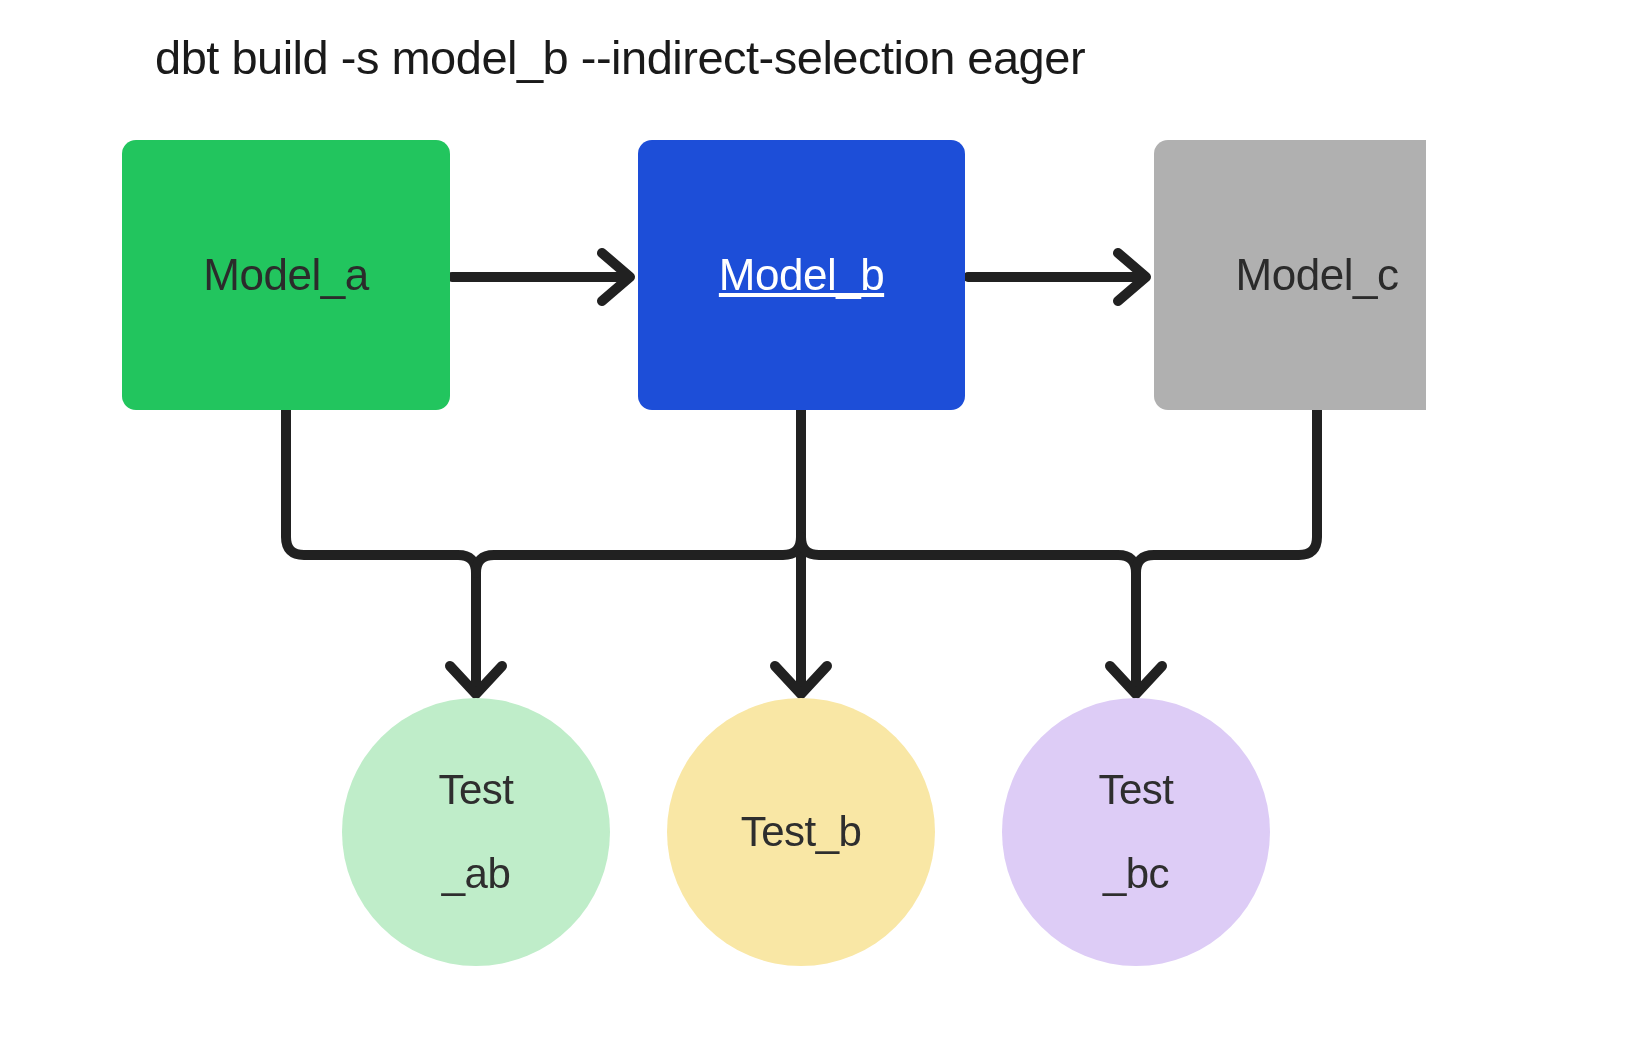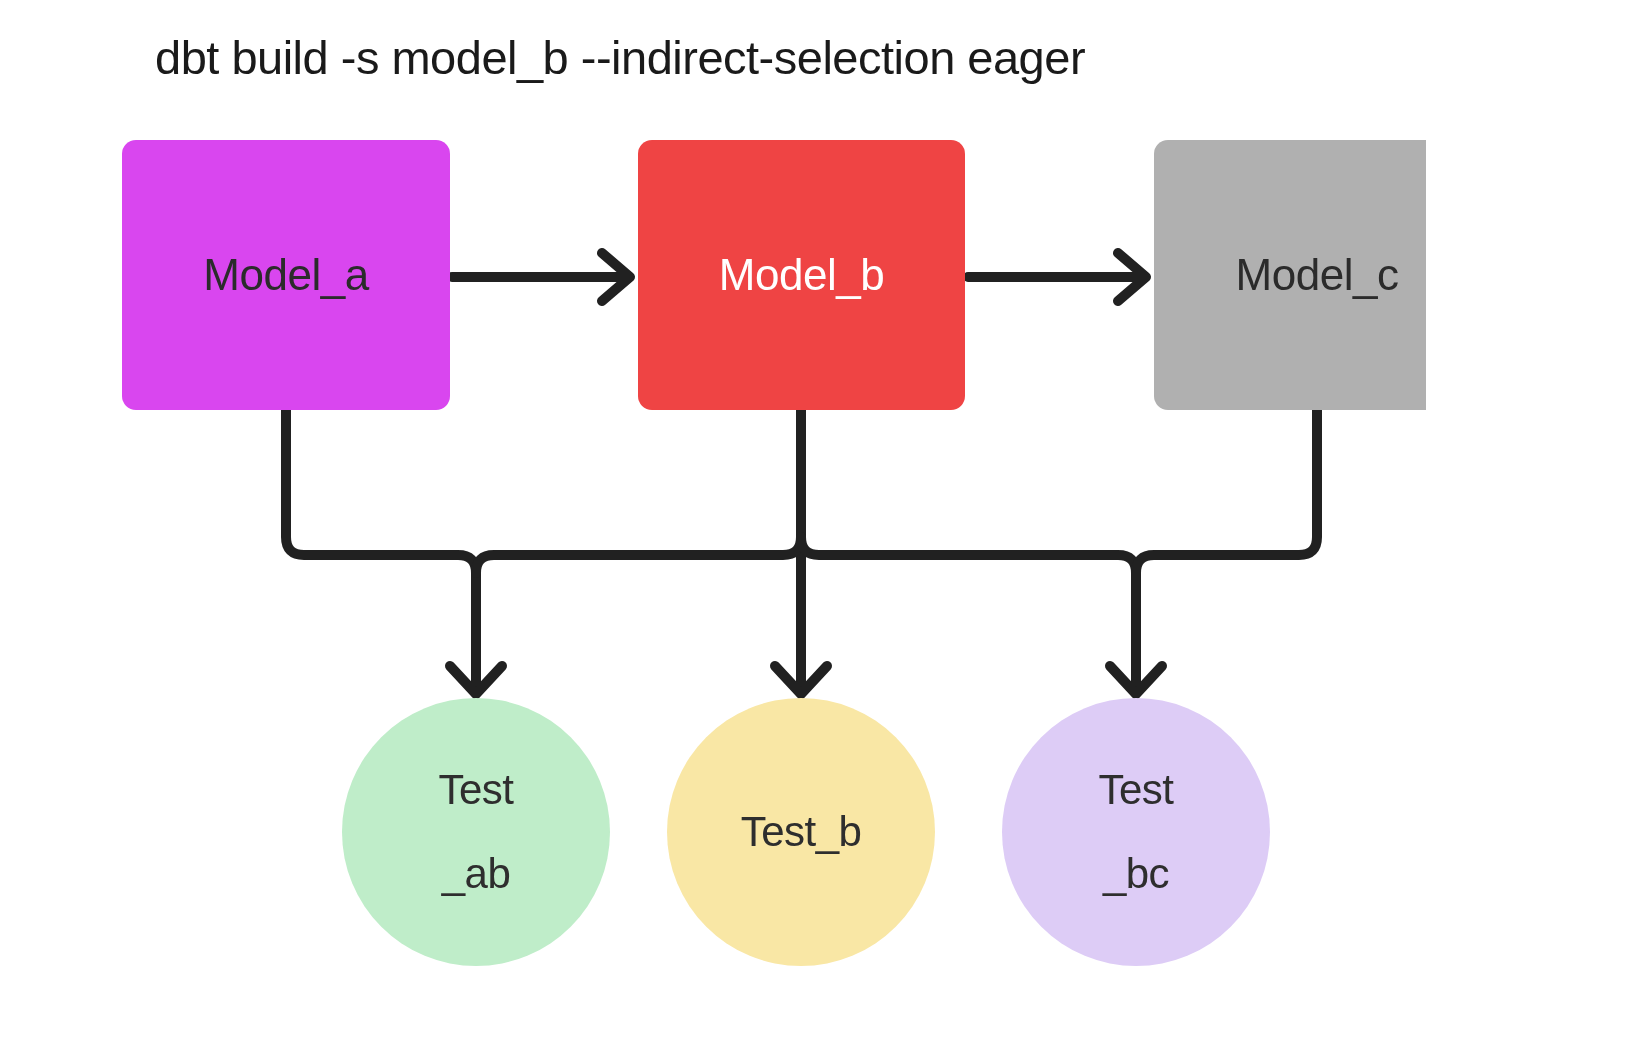--- a/index.html
+++ b/index.html
@@ -91,25 +91,25 @@
       <path d="M 801 537 Q 801 555 819 555 L 1118 555 Q 1136 555 1136 573"></path>
 
       <path d="M 1317 410 L 1317 537 Q 1317 555 1299 555 L 1154 555 Q 1136 555 1136 573 L 1136 686"></path>
 
       <path d="M 450 666 L 476 694 L 502 666"></path>
       <path d="M 775 666 L 801 694 L 827 666"></path>
       <path d="M 1110 666 L 1136 694 L 1162 666"></path>
     </g>
   </svg>
 
-  <div class="model-node model-a" style="background-color: #d946ef; color: rgb(43, 43, 43);">
+  <div class="model-node model-a" style="background-color: #22c55e; color: rgb(43, 43, 43);">
     <span>Model_a</span>
   </div>
 
-  <div class="model-node model-b" style="background-color: #ef4444; color: rgb(255, 255, 255);">
+  <div class="model-node model-b" style="background-color: #1d4ed8; color: rgb(255, 255, 255); text-decoration: underline;">
     <span>Model_b</span>
   </div>
 
   <div class="model-node model-c" style="background-color: rgb(176, 176, 176); color: rgb(43, 43, 43);">
     <span>Model_c</span>
   </div>
 
   <div class="test-node test-ab" style="background-color: rgb(191, 237, 201); color: rgb(46, 46, 46);">
     <span>Test</span>
     <span>_ab</span>

